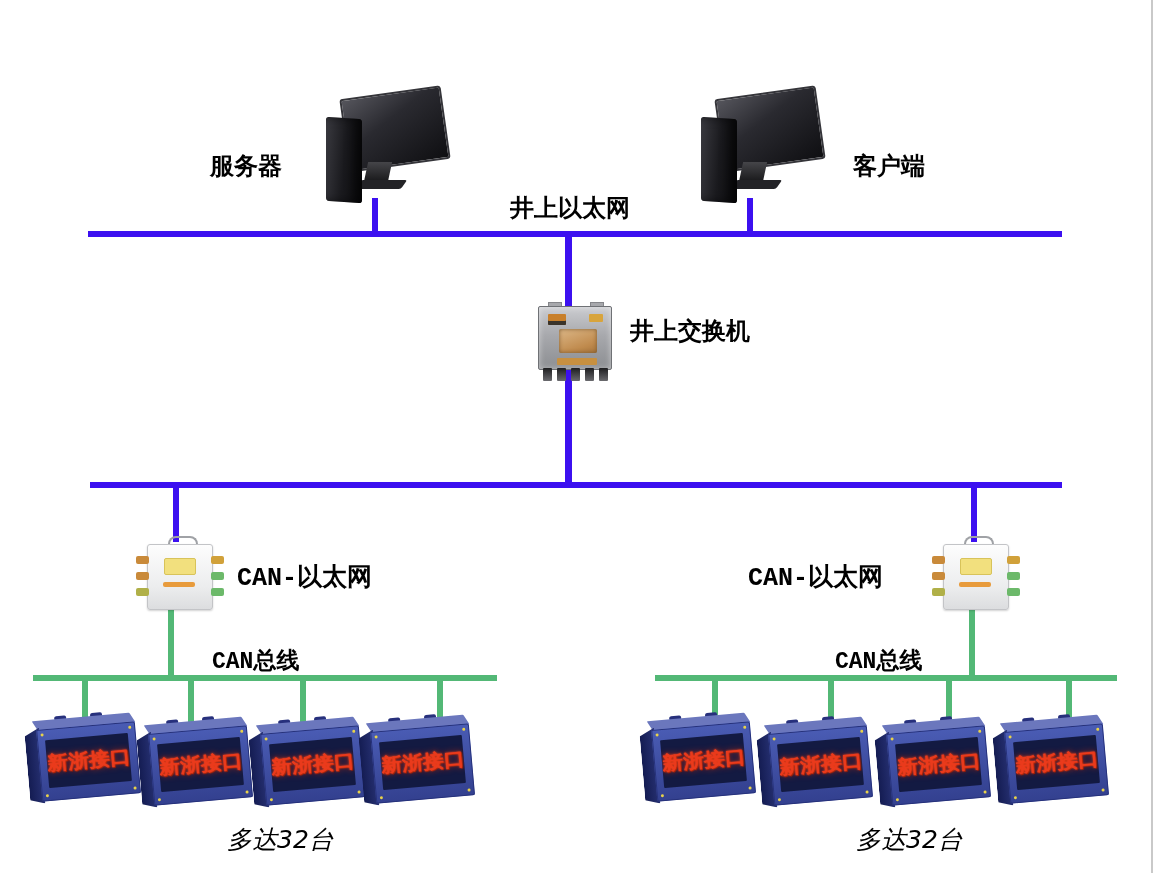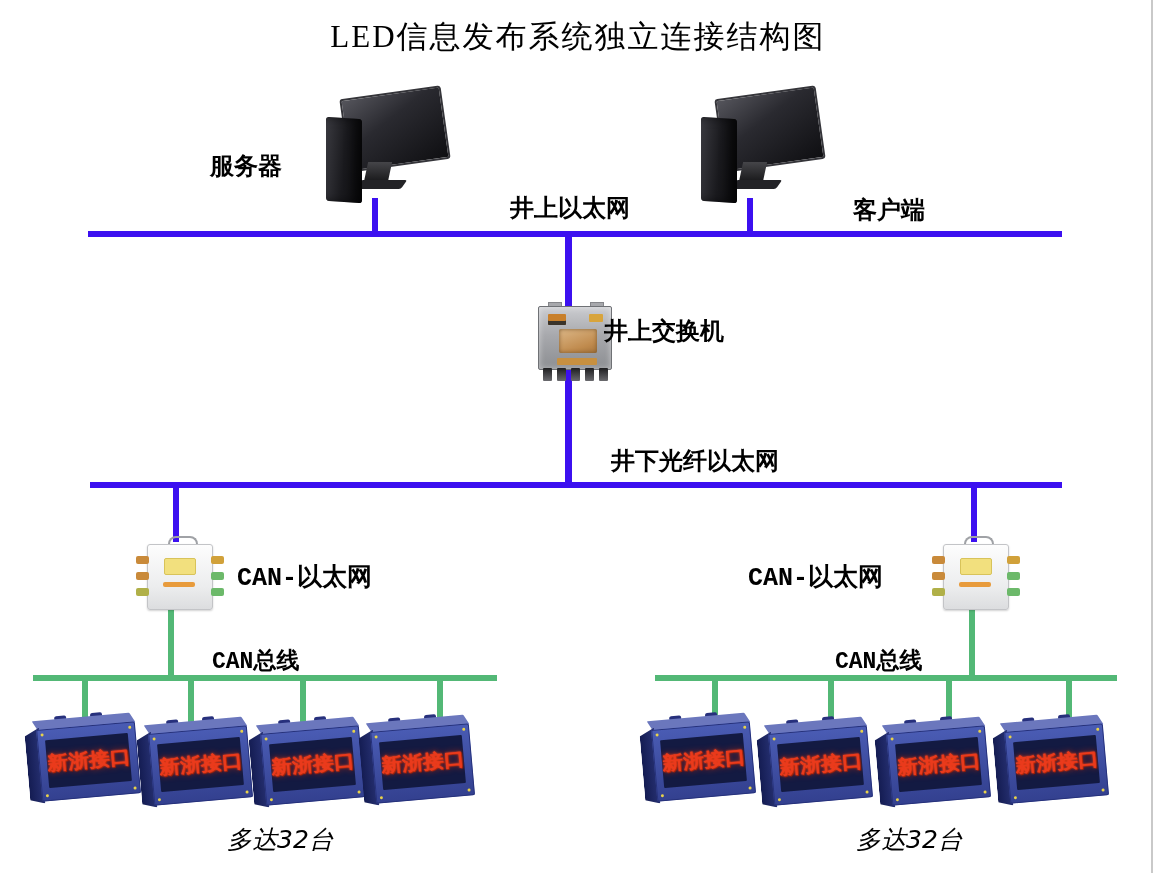--- a/index.html
+++ b/index.html
@@ -76,21 +76,20 @@
   .led-dot{position:absolute;left:4px;top:4px;width:3px;height:3px;border-radius:50%;background:#e8d24a;
       box-shadow:88px 0 #e8d24a,0 61px #e8d24a,88px 61px #e8d24a;}
 
   .page-border{position:absolute;left:1151px;top:0;width:2px;height:873px;background:#c9c9c9;}
 </style>
 </head>
 <body>
 
 <div class="canvas">
 
-  <div class="title">LED信息发布系统独立连接结构图</div>
 
   <div class="hline blue" style="left:88px;top:231px;width:974px;"></div>
   <div class="hline blue" style="left:90px;top:482px;width:972px;"></div>
   <div class="vline blue" style="left:372px;top:198px;height:34px;"></div>
   <div class="vline blue" style="left:747px;top:198px;height:34px;"></div>
   <div class="vline blue" style="left:565px;top:237px;height:246px;width:7px;"></div>
   <div class="vline blue" style="left:173px;top:488px;height:54px;"></div>
   <div class="vline blue" style="left:971px;top:488px;height:54px;"></div>
 
   <div class="vline green" style="left:168px;top:608px;height:70px;"></div>
@@ -113,44 +112,43 @@
     <div class="pc-tower"></div>
   </div>
   <div class="lbl" style="left:210px;top:150px;">服务器</div>
 
   <div class="pc" style="left:675px;top:92px;">
     <div class="pc-monitor"></div>
     <div class="pc-stand"></div>
     <div class="pc-base"></div>
     <div class="pc-tower"></div>
   </div>
-  <div class="lbl" style="left:853px;top:150px;margin-top:44px;">客户端</div>
+  <div class="lbl" style="left:853px;top:150px;">客户端</div>
 
   <div class="lbl" style="left:510px;top:192px;">井上以太网</div>
 
   <div class="switch">
     <div class="sw-tab" style="left:12px;"></div>
     <div class="sw-tab" style="right:12px;"></div>
     <div class="sw-body">
       <div class="sw-logo"></div>
       <div class="sw-tag"></div>
       <div class="sw-panel"></div>
       <div class="sw-bar"></div>
     </div>
     <div class="sw-ports">
       <div class="sw-port"></div>
       <div class="sw-port"></div>
       <div class="sw-port"></div>
       <div class="sw-port"></div>
       <div class="sw-port"></div>
     </div>
   </div>
-  <div class="lbl" style="left:604px;top:315px;">井上交换机</div>
-
-  <div class="lbl" style="left:611px;top:445px;">井下光纤以太网</div>
+  <div class="lbl" style="left:630px;top:315px;">井上交换机</div>
+
 
   <div class="conv" style="left:132px;top:536px;">
     <div class="conv-handle"></div>
     <div class="conv-body"></div>
     <div class="nub" style="left:4px;top:20px;background:#c98a3a;"></div>
     <div class="nub" style="left:4px;top:36px;background:#c98a3a;"></div>
     <div class="nub" style="left:4px;top:52px;background:#b0b048;"></div>
     <div class="nub" style="left:79px;top:20px;background:#d1a13a;"></div>
     <div class="nub" style="left:79px;top:36px;background:#6cb96a;"></div>
     <div class="nub" style="left:79px;top:52px;background:#6cb96a;"></div>

